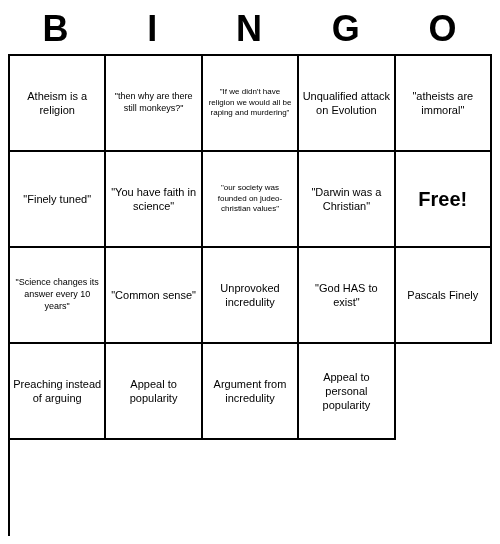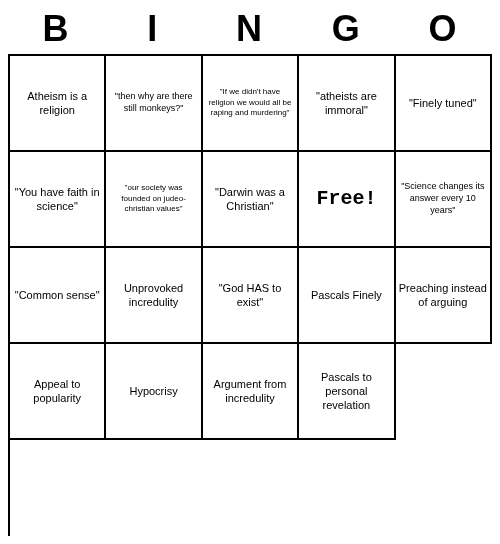--- a/index.html
+++ b/index.html
@@ -54,21 +54,20 @@
       text-align: center;
       padding: 4px 3px;
       font-size: 11px;
       line-height: 1.3;
       min-height: 88px;
     }
 
     .cell.free {
       font-size: 20px;
       font-weight: bold;
-      font-family: Liberation Mono, monospace;
     }
 
     .cell.small-text {
       font-size: 9px;
     }
 
     .cell.tiny-text {
       font-size: 8px;
     }
   </style>
@@ -80,29 +79,29 @@
   <span>I</span>
   <span>N</span>
   <span>G</span>
   <span>O</span>
 </div>
 
 <div class="bingo-grid" id="grid">
 <div class="cell">Atheism is a religion</div>
     <div class="cell small-text">"then why are there still monkeys?"</div>
     <div class="cell tiny-text">"If we didn't have religion we would all be raping and murdering"</div>
+    <div class="cell">Unqualified attack on Evolution</div>
     <div class="cell">"atheists are immoral"</div>
     <div class="cell">"Finely tuned"</div>
     <div class="cell">"You have faith in science"</div>
     <div class="cell tiny-text">"our society was founded on judeo-christian values"</div>
     <div class="cell">"Darwin was a Christian"</div>
     <div class="cell free">Free!</div>
     <div class="cell small-text">"Science changes its answer every 10 years"</div>
     <div class="cell">"Common sense"</div>
     <div class="cell">Unprovoked incredulity</div>
     <div class="cell">"God HAS to exist"</div>
     <div class="cell">Pascals Finely</div>
     <div class="cell">Preaching instead of arguing</div>
     <div class="cell">Appeal to popularity</div>
-    <div class="cell">Hypocrisy</div>
     <div class="cell">Argument from incredulity</div>
-    <div class="cell">Pascals to personal revelation</div>
+    <div class="cell">Appeal to personal popularity</div>
   </div>
 
 </body></html>

